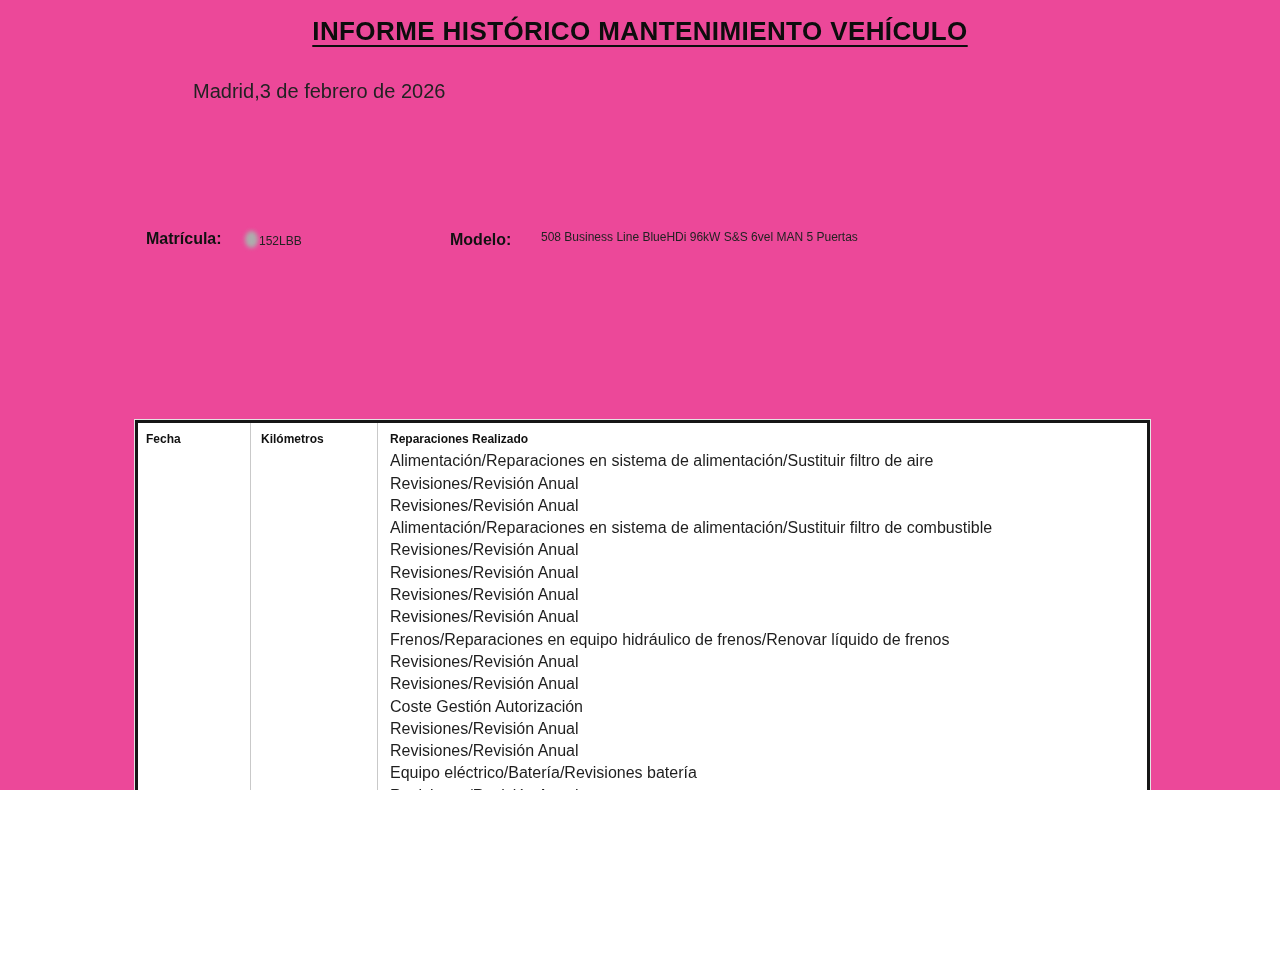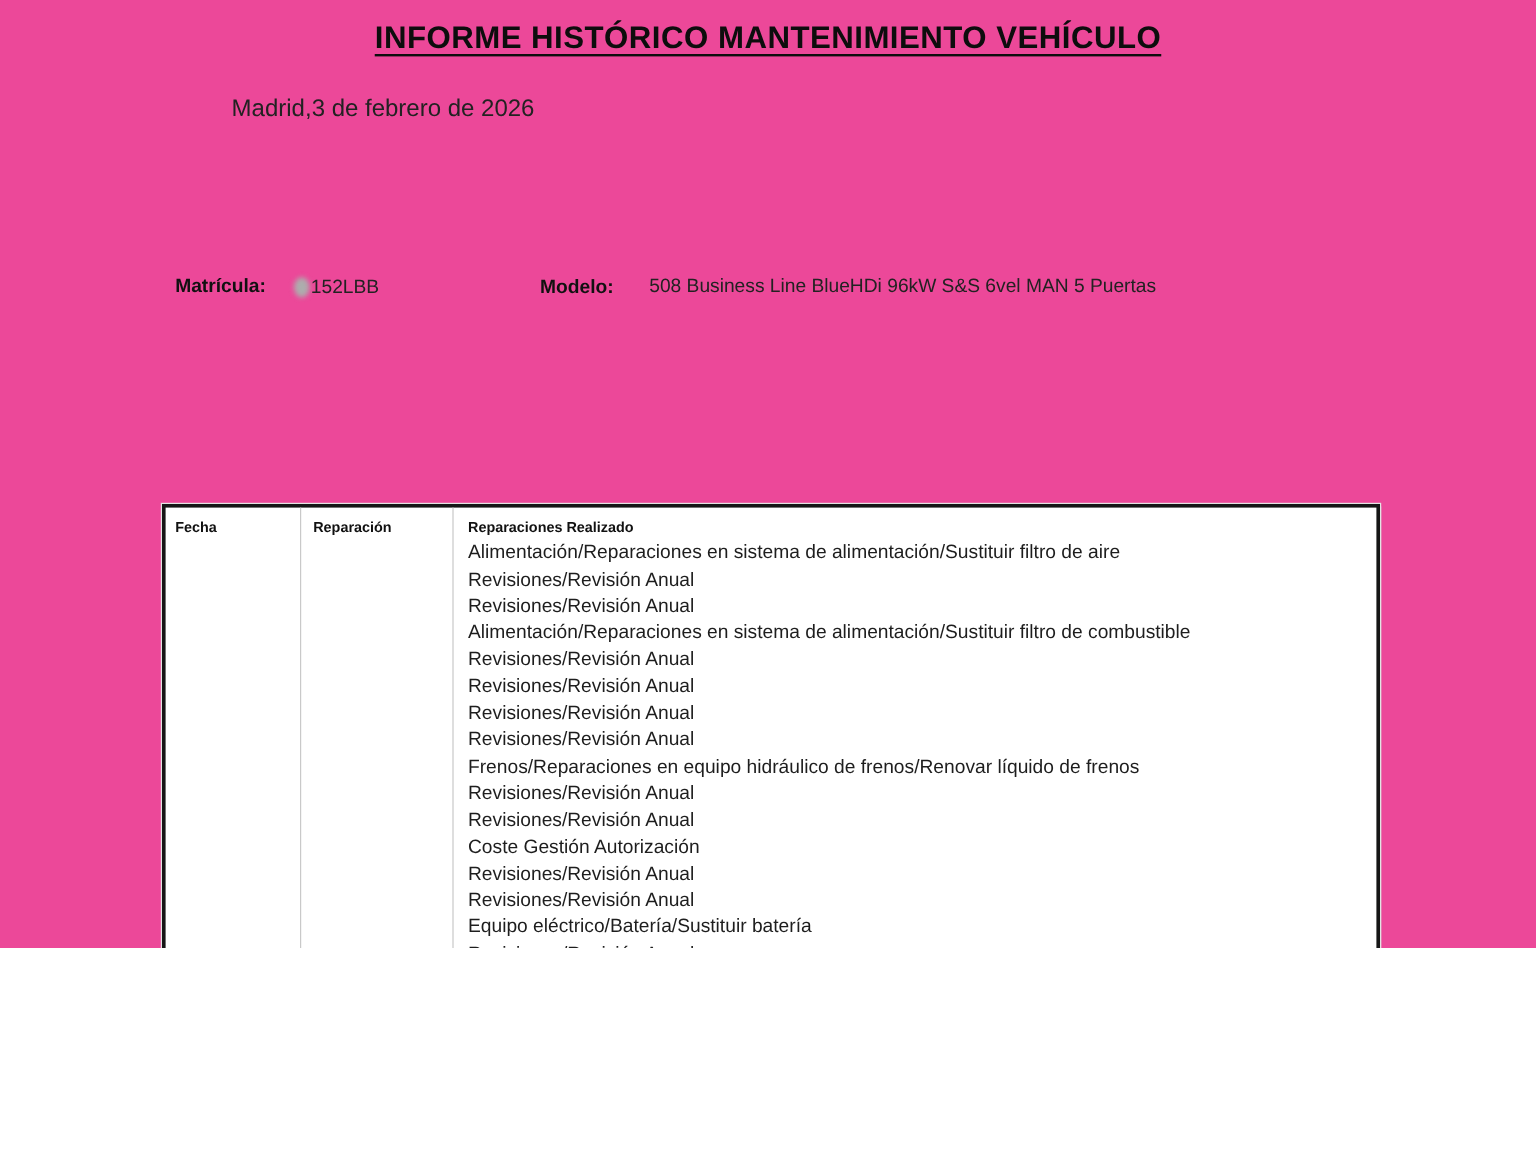--- a/index.html
+++ b/index.html
@@ -42,21 +42,21 @@
     margin-left: 48px;
   }
   .meta-label {
     position: absolute;
     font-size: 16px;
     font-weight: 700;
     color: #111111;
   }
   .meta-value {
     position: absolute;
-    font-size: 16px;
+    font-size: 12px;
     color: #222222;
     white-space: nowrap;
   }
   .matricula-label { left: 146px; top: 230px; }
   .matricula-value { left: 245px; top: 231px; }
   .modelo-label    { left: 450px; top: 231px; text-align: center; }
   .modelo-value    { left: 541px; top: 230px; }
   .redacted-blob {
     display: inline-block;
     width: 13px;
@@ -131,38 +131,38 @@
   <span class="meta-value matricula-value"><span class="redacted-blob"></span><span>152LBB</span></span>
 
   <span class="meta-label modelo-label">Modelo:</span>
   <span class="meta-value modelo-value">508 Business Line BlueHDi 96kW S&amp;S 6vel MAN 5 Puertas</span>
 
   <div class="maint-table">
     <div class="col col-fecha">
       <div class="col-header">Fecha</div>
     </div>
     <div class="col col-km">
-      <div class="col-header">Reparación</div>
+      <div class="col-header">Kilómetros</div>
     </div>
     <div class="col col-maint">
       <div class="col-header">Reparaciones Realizado</div>
       <div class="maint-list">
           <div class="maint-line">Alimentación/Reparaciones en sistema de alimentación/Sustituir filtro de aire</div>
           <div class="maint-line">Revisiones/Revisión Anual</div>
           <div class="maint-line">Revisiones/Revisión Anual</div>
           <div class="maint-line">Alimentación/Reparaciones en sistema de alimentación/Sustituir filtro de combustible</div>
           <div class="maint-line">Revisiones/Revisión Anual</div>
           <div class="maint-line">Revisiones/Revisión Anual</div>
           <div class="maint-line">Revisiones/Revisión Anual</div>
           <div class="maint-line">Revisiones/Revisión Anual</div>
           <div class="maint-line">Frenos/Reparaciones en equipo hidráulico de frenos/Renovar líquido de frenos</div>
           <div class="maint-line">Revisiones/Revisión Anual</div>
           <div class="maint-line">Revisiones/Revisión Anual</div>
           <div class="maint-line">Coste Gestión Autorización</div>
           <div class="maint-line">Revisiones/Revisión Anual</div>
           <div class="maint-line">Revisiones/Revisión Anual</div>
-          <div class="maint-line">Equipo eléctrico/Batería/Sustituir batería</div>
+          <div class="maint-line">Equipo eléctrico/Batería/Revisiones batería</div>
           <div class="maint-line">Revisiones/Revisión Anual</div>
         </div>
     </div>
   </div>
 
 </div>
 
 </body></html>

